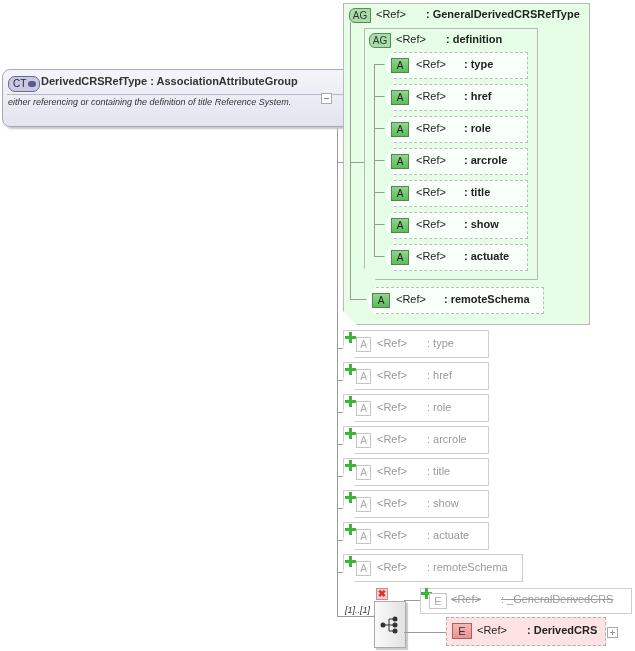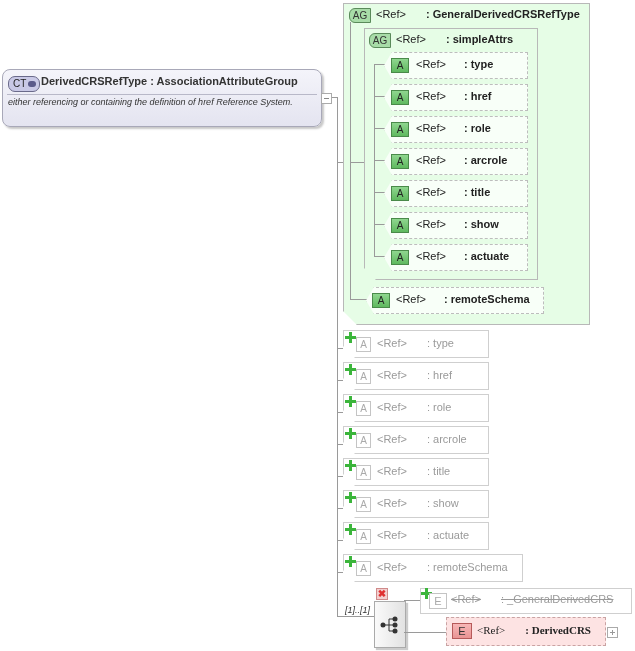--- a/index.html
+++ b/index.html
@@ -2,21 +2,21 @@
 <html><head>
 <meta charset="utf-8">
 <style>
   html, body { margin:0; padding:0; }
   body { width:635px; height:651px; background:#ffffff; position:relative; overflow:hidden;
          font-family:"Liberation Sans", sans-serif; font-size:11px; color:#222; }
   .line { position:absolute; background:#9a9a9a; }
 
   
   .ct { position:absolute; left:2px; top:69px; width:318px; height:56px; border:1px solid #a8a8b8;
-        border-radius:8px; background:linear-gradient(#f4f4fa,#e4e4f0); box-shadow:2px 2px 2px #c8c8c8; }
+        border-radius:8px; background:linear-gradient(#f4f4fa,#e4e4f0); box-shadow:2px 2px 2px #c8c8c8;padding-left:47px; }
   .ct-badge { position:absolute; left:5px; top:6px; width:30px; height:14px; border:1px solid #6a6a8a;
               border-radius:7px; background:#c9c9e6; font-size:10px; line-height:14px; color:#222; }
   .ct-badge .t { position:absolute; left:4px; top:0; }
   .ct-badge .m { position:absolute; right:3px; top:4px; width:8px; height:6px; background:#5a5a8a; border-radius:3px; }
   .ct-title { position:absolute; left:38px; top:5px; font-weight:bold; font-size:11px; color:#333; white-space:nowrap; }
   .ct-sep { position:absolute; left:4px; right:4px; top:24px; height:1px; background:#b8b8c8; }
   .ct-doc { position:absolute; left:5px; top:27px; font-style:italic; font-size:9px; line-height:10px; color:#333; white-space:nowrap; }
   .collapse { position:absolute; width:9px; height:9px; border:1px solid #aaa; background:#fff; }
   .collapse::after { content:""; position:absolute; left:2px; top:4px; width:5px; height:1px; background:#888; }
   .expand-small { position:absolute; width:9px; height:9px; border:1px solid #aaa; background:#fff; }
@@ -73,38 +73,38 @@
 <div class="line" style="left:337px;top:616px;width:37px;height:1px;"></div>
 
 <div class="ct">
   <div class="ct-badge">
     <span class="t">CT</span>
       <span class="m"></span>
   </div>
   <div class="ct-title">DerivedCRSRefType : AssociationAttributeGroup</div>
   <div class="ct-sep"></div>
   <div class="ct-doc">
-    <div>either referencing or containing the definition of href Reference System.</div>
+    <div>either referencing or containing the definition of title Reference System.</div>
   </div>
 </div>
 <div class="collapse" style="left:321px;top:93px;"></div>
 
 <div class="ag-outer"></div>
 <div class="ag-badge" style="left:349px;top:8px;">AG</div>
 <div class="label" style="left:376px;top:8px;">
   <span class="ref">&lt;Ref&gt;</span><span style="display:inline-block;width:20px"></span><span>: GeneralDerivedCRSRefType</span>
 </div>
 <div class="line" style="left:350px;top:22px;width:1px;height:278px;"></div>
 <div class="line" style="left:350px;top:162px;width:14px;height:1px;"></div>
 <div class="line" style="left:350px;top:299px;width:20px;height:1px;"></div>
 
 <div class="ag-inner"></div>
 <div class="ag-badge" style="left:369px;top:33px;">AG</div>
 <div class="label" style="left:396px;top:33px;">
-  <span class="ref">&lt;Ref&gt;</span><span style="display:inline-block;width:20px"></span><span>: simpleAttrs</span>
+  <span class="ref">&lt;Ref&gt;</span><span style="display:inline-block;width:20px"></span><span>: definition</span>
 </div>
 <div class="line" style="left:374px;top:64px;width:1px;height:192px;"></div>
 
 <div class="line" style="left:374px;top:64px;width:12px;height:1px;"></div>
 <div class="attr" style="left:384px;top:52px;width:142px;"></div>
 <div class="a-badge" style="left:391px;top:58px;">A</div>
 <div class="label" style="left:416px;top:58px;"><span class="ref">&lt;Ref&gt;</span><span style="display:inline-block;width:18px"></span><span>: type</span></div>
 
 <div class="line" style="left:374px;top:96px;width:12px;height:1px;"></div>
 <div class="attr" style="left:384px;top:84px;width:142px;"></div>
@@ -208,14 +208,14 @@
 <div class="line" style="left:404px;top:632px;width:42px;height:1px;"></div>
 
 <div class="el-inactive"></div>
 <div class="plus" style="left:421px;top:588px;"></div>
 <div class="e-badge-i" style="left:429px;top:593px;">E</div>
 <div class="ilabel" style="left:451px;top:593px;text-decoration:line-through;"><span>&lt;Ref&gt;</span><span style="display:inline-block;width:20px"></span><span>: _GeneralDerivedCRS</span></div>
 
 <div class="occ" style="left:421px;top:656px;">0..[1]</div>
 <div class="el-active"></div>
 <div class="e-badge" style="left:452px;top:623px;">E</div>
-<div class="label" style="left:477px;top:624px;font-family:Liberation Serif, serif;"><span class="ref">&lt;Ref&gt;</span><span style="display:inline-block;width:20px"></span><span>: DerivedCRS</span></div>
+<div class="label" style="left:477px;top:624px;"><span class="ref">&lt;Ref&gt;</span><span style="display:inline-block;width:20px"></span><span>: DerivedCRS</span></div>
 <div class="expand-small" style="left:607px;top:627px;"></div>
 
 </body></html>

